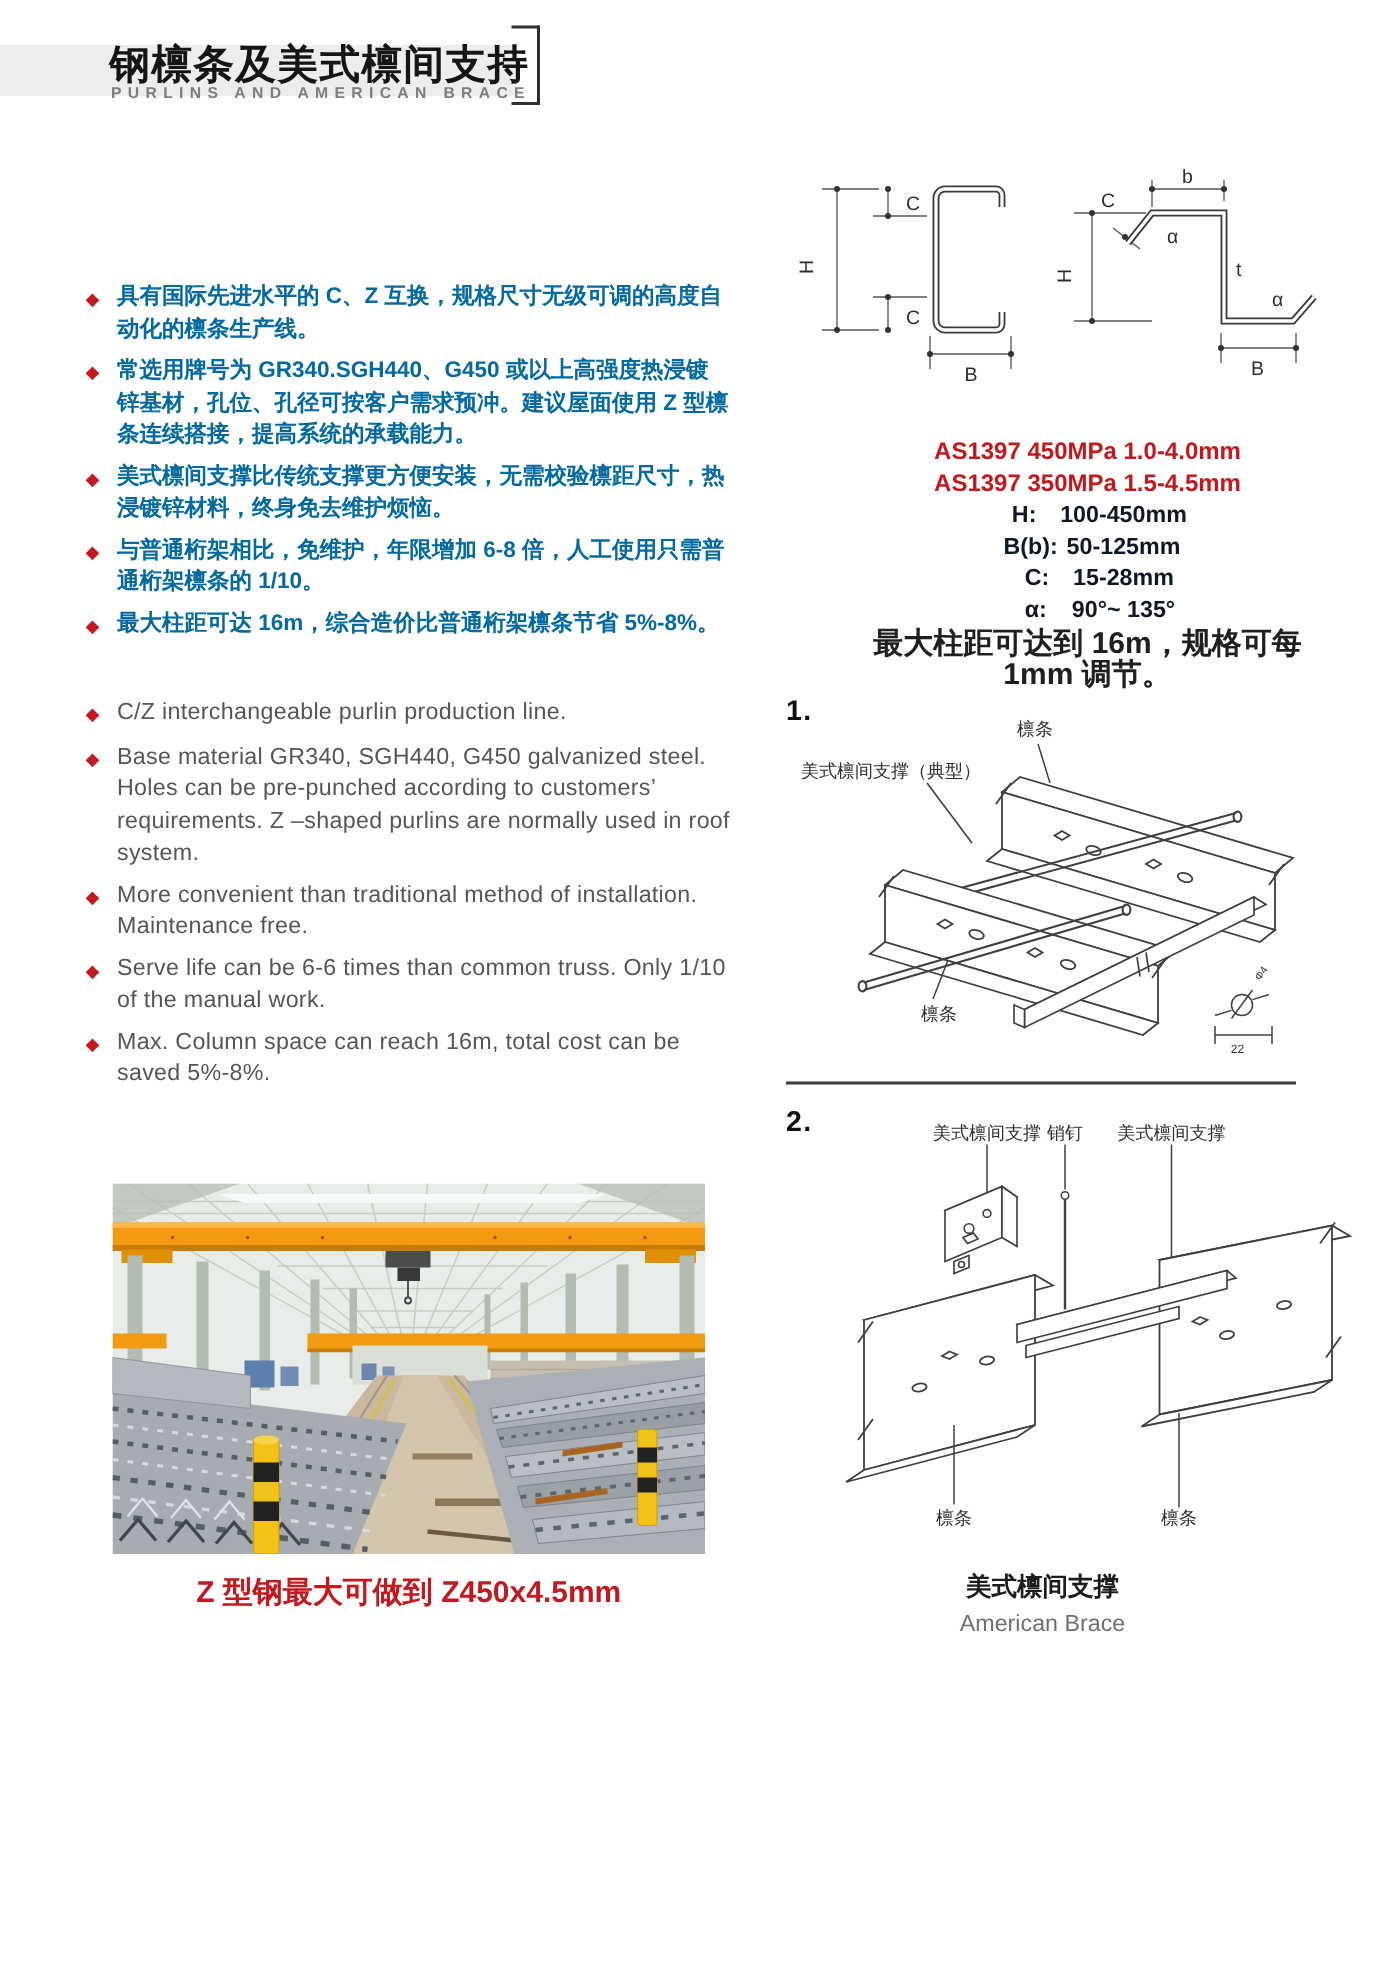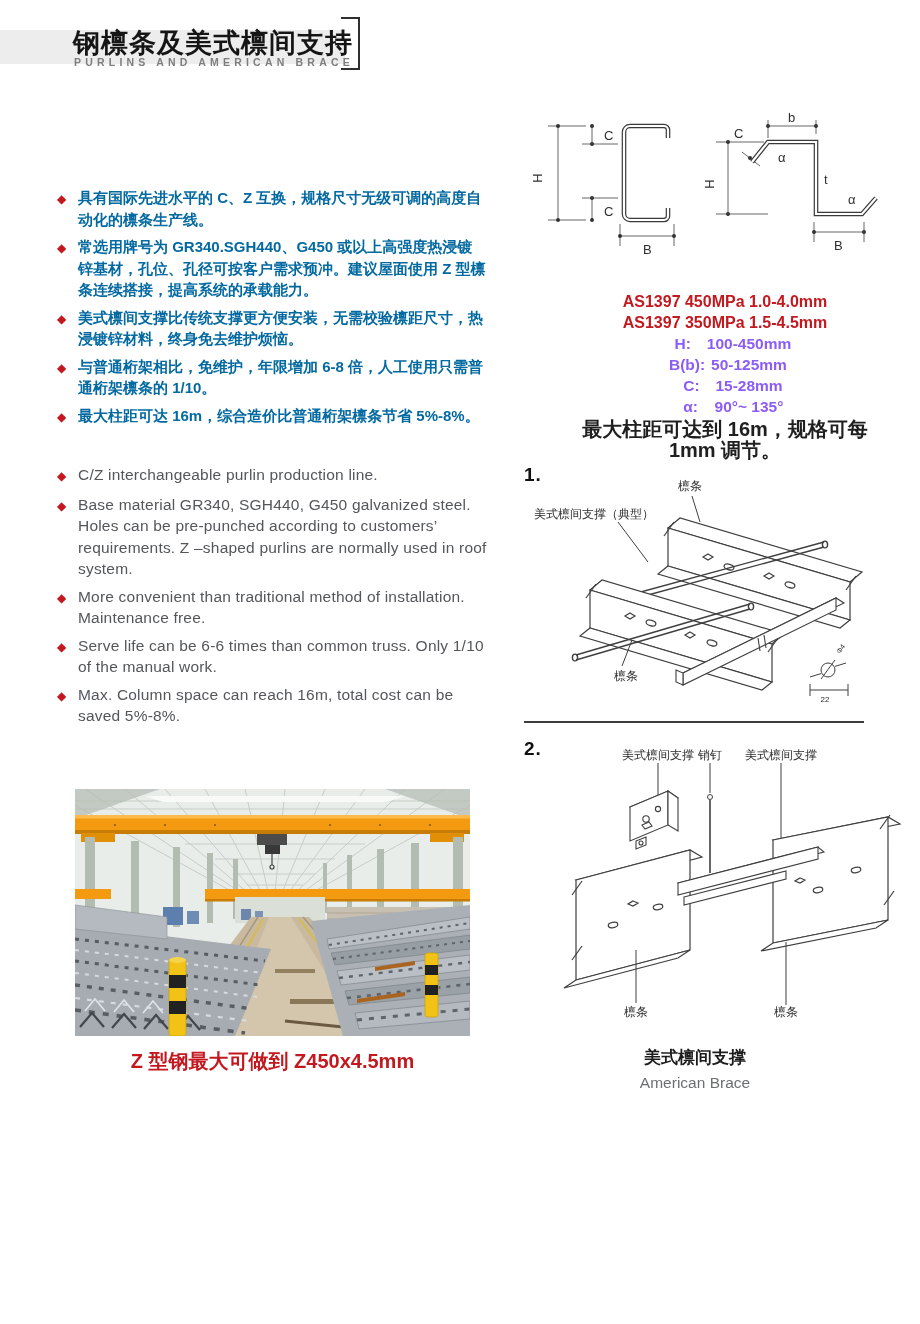--- a/index.html
+++ b/index.html
@@ -19,21 +19,21 @@
   .blist li{display:flex;margin-bottom:6px;}
   .dm{flex:0 0 13px;margin-right:8px;padding-top:2px;font-size:12px;color:#c4181f;line-height:21.5px;}
   .cn-list{left:57px;top:187px;width:430px;}
   .cn-list .bt{font-size:15px;line-height:21.5px;font-weight:700;color:#0369a1;}
   .en-list{left:57px;top:464px;width:438px;}
   .en-list .bt{font-size:15.5px;line-height:21.5px;font-weight:500;color:#54565a;letter-spacing:.2px;}
 
   
   .specs{left:560px;top:291px;width:330px;text-align:center;}
   .specs .grade{font-size:16px;line-height:21px;font-weight:700;color:#c4181f;}
-  .specs .prow{font-size:15.5px;line-height:21px;font-weight:700;color:#8b5cf6;}
+  .specs .prow{font-size:15.5px;line-height:21px;font-weight:700;color:#0f172a;}
   .specs .plabel{display:inline-block;width:48px;}
   .specs .note{font-size:20px;line-height:21px;font-weight:700;color:#1f1f1f;margin-top:2px;}
 
   .fig-number{font-size:19px;font-weight:700;color:#101010;letter-spacing:1px;}
   .divider{left:524px;top:721px;width:340px;height:0;border-top:2px solid #3d3d3d;}
 
   .fig2-caption{left:500px;top:1046px;width:390px;text-align:center;}
   .fig2-caption .cap-cn{font-size:17px;font-weight:700;color:#1c1c1c;}
   .fig2-caption .cap-en{font-size:15.5px;color:#6c7074;margin-top:5px;}
 

